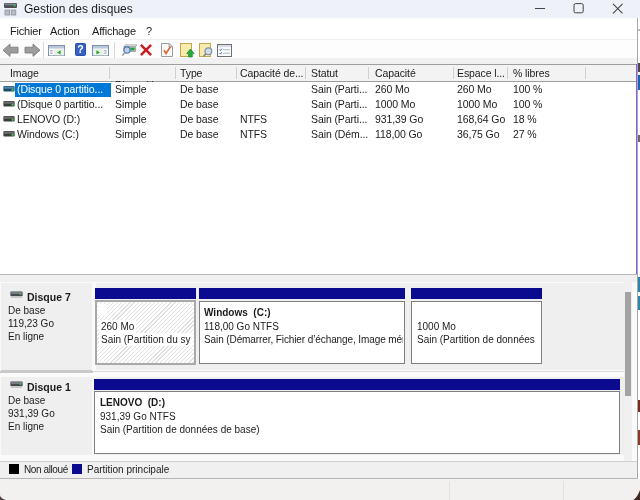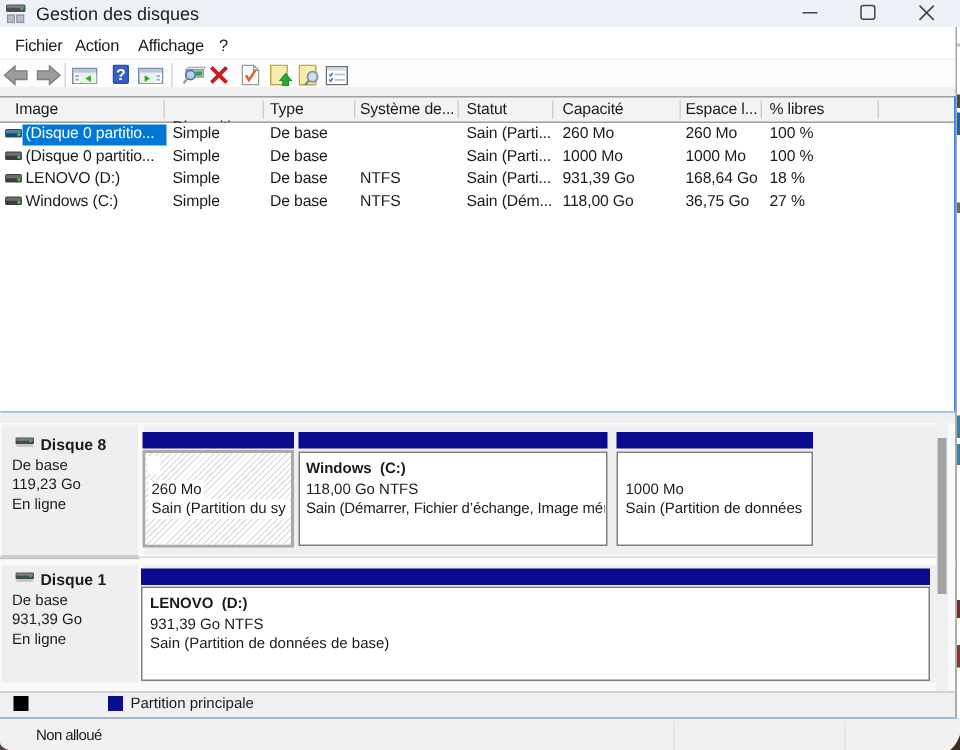--- a/index.html
+++ b/index.html
@@ -1,18 +1,18 @@
 <!DOCTYPE html>
 <html><head>
 <meta charset="utf-8">
 <style>
 html,body{margin:0;padding:0;}
 body{width:640px;height:500px;overflow:hidden;font-family:"Liberation Sans",sans-serif;}
 .abs{position:absolute;}
-#stage{position:relative;width:640px;height:500px;background:#3b82f6;overflow:hidden;}
+#stage{position:relative;width:640px;height:500px;background:#8b5cf6;overflow:hidden;}
 .t11{font-size:10.5px;letter-spacing:-0.1px;color:#1b1b1b;line-height:15px;white-space:nowrap;}
 .t10{font-size:10px;color:#1b1b1b;line-height:13px;white-space:nowrap;position:absolute;}
 .menu{font-size:11px;letter-spacing:-0.2px;color:#1b1b1b;line-height:14px;white-space:nowrap;position:absolute;}
 .t12{font-size:12px;color:#1b1b1b;white-space:nowrap;}
 .hdrline{position:absolute;top:2px;bottom:2px;width:1px;background:#cfcfcf;}
 </style>
 </head>
 <body>
 <div id="stage">
 
@@ -139,21 +139,21 @@
     <div class="hdrline" style="left:236px;"></div>
     <div class="hdrline" style="left:305px;"></div>
     <div class="hdrline" style="left:368px;"></div>
     <div class="hdrline" style="left:453px;"></div>
     <div class="hdrline" style="left:507px;"></div>
     <div class="hdrline" style="left:585px;"></div>
   </div>
   <div class="abs t11" style="left:10px;top:66px;">Image</div>
   <div class="abs t11" style="left:115px;top:66px;margin-top:12px;">Disposition</div>
   <div class="abs t11" style="left:180px;top:66px;">Type</div>
-  <div class="abs t11" style="left:240px;top:66px;">Système de...</div>
+  <div class="abs t11" style="left:240px;top:66px;">Capacité de...</div>
   <div class="abs t11" style="left:311px;top:66px;">Statut</div>
   <div class="abs t11" style="left:375px;top:66px;text-align:right;">Capacité</div>
   <div class="abs t11" style="left:457px;top:66px;">Espace l...</div>
   <div class="abs t11" style="left:513px;top:66px;">% libres</div>
 
   <div class="abs" style="left:0;top:82px;width:636px;height:192px;background:#ffffff;"></div>
 
   <div class="abs" style="left:15px;top:83px;width:96px;height:14px;background:#0078d7;"></div>
 
   <svg class="abs" style="left:3px;top:85px;" width="12" height="9" viewBox="0 0 12 9">
@@ -216,21 +216,21 @@
 
   <div class="abs" style="left:0;top:282px;width:637px;height:179px;background:#fafafa;"></div>
 
   <div class="abs" style="left:1px;top:283px;width:91px;height:88px;background:#efefef;border-bottom:1px solid #c9c9c9;box-sizing:border-box;"></div>
   <svg class="abs" style="left:10px;top:291px;" width="13" height="8" viewBox="0 0 13 8">
     <rect x="0.4" y="0.6" width="12.2" height="4.6" rx="0.8" fill="#454a4f"></rect>
     <rect x="0.9" y="1.1" width="11.2" height="1.8" rx="0.6" fill="#767c83"></rect>
     <circle cx="10.3" cy="3" r="0.9" fill="#43bd4a"></circle>
     <rect x="0.9" y="5.6" width="11.2" height="1.4" fill="#c9c9c9"></rect>
   </svg>
-  <div class="t10" style="left:27px;top:290px;font-size:10.5px;font-weight:bold;line-height:14px;">Disque 8</div>
+  <div class="t10" style="left:27px;top:290px;font-size:10.5px;font-weight:bold;line-height:14px;">Disque 7</div>
   <div class="t10" style="left:8px;top:304px;">De base</div>
   <div class="t10" style="left:8px;top:317px;">119,23 Go</div>
   <div class="t10" style="left:8px;top:330px;">En ligne</div>
 
   <div class="abs" style="left:96px;top:283px;width:528px;height:87px;background:#efefef;"></div>
 
   <div class="abs" style="left:95px;top:288px;width:101px;height:11px;background:#0b0b8f;"></div>
   <div class="abs" style="left:95px;top:300px;width:101px;height:65px;background:#a9a9a9;"></div>
   <div class="abs" style="left:97px;top:302px;width:97px;height:61px;background:#ffffff;background-image:repeating-linear-gradient(135deg,#e0e0e0 0px,#e0e0e0 0.9px,#ffffff 0.9px,#ffffff 2.9px);"></div>
   <div class="abs" style="left:98px;top:304px;width:9px;height:12px;background:#ffffff;"></div>
@@ -270,21 +270,21 @@
   <div class="abs" style="left:94px;top:391px;width:526px;height:63px;background:#ffffff;border:1px solid #7f7f7f;box-sizing:border-box;"></div>
   <div class="t10" style="left:100px;top:396px;font-weight:bold;">LENOVO&nbsp; (D:)</div>
   <div class="t10" style="left:100px;top:410px;">931,39 Go NTFS</div>
   <div class="t10" style="left:100px;top:423px;">Sain (Partition de données de base)</div>
 
   <div class="abs" style="left:624px;top:282px;width:8px;height:179px;background:#f0f0f0;"></div>
   <div class="abs" style="left:625px;top:292px;width:6px;height:104px;background:#a3a3a3;"></div>
 
   <div class="abs" style="left:0;top:461px;width:637px;height:17px;background:#f0f0f0;border-top:1px solid #d0d0d0;box-sizing:border-box;"></div>
   <div class="abs" style="left:9px;top:464px;width:10px;height:10px;background:#000000;"></div>
-  <div class="t10" style="left:24px;top:463px;letter-spacing:-0.4px;margin-top:21px;">Non alloué</div>
+  <div class="t10" style="left:24px;top:463px;letter-spacing:-0.4px;">Non alloué</div>
   <div class="abs" style="left:72px;top:464px;width:10px;height:10px;background:#0b0b8f;"></div>
   <div class="t10" style="left:87px;top:463px;">Partition principale</div>
 
   <div class="abs" style="left:637px;top:18px;width:1px;height:460px;background:#a8a8a8;"></div>
   <div class="abs" style="left:0;top:478px;width:638px;height:1px;background:#b5b5b5;"></div>
 
   <svg class="abs" style="left:0;top:485px;" width="640" height="15" viewBox="0 0 640 15">
     <path d="M0 11.5 Q 2.5 14 5.5 15 L0 15 Z" fill="#55424a"></path>
     <path d="M640 5 Q 637.5 12 633.5 15 L640 15 Z" fill="#3a2a20"></path>
   </svg>

